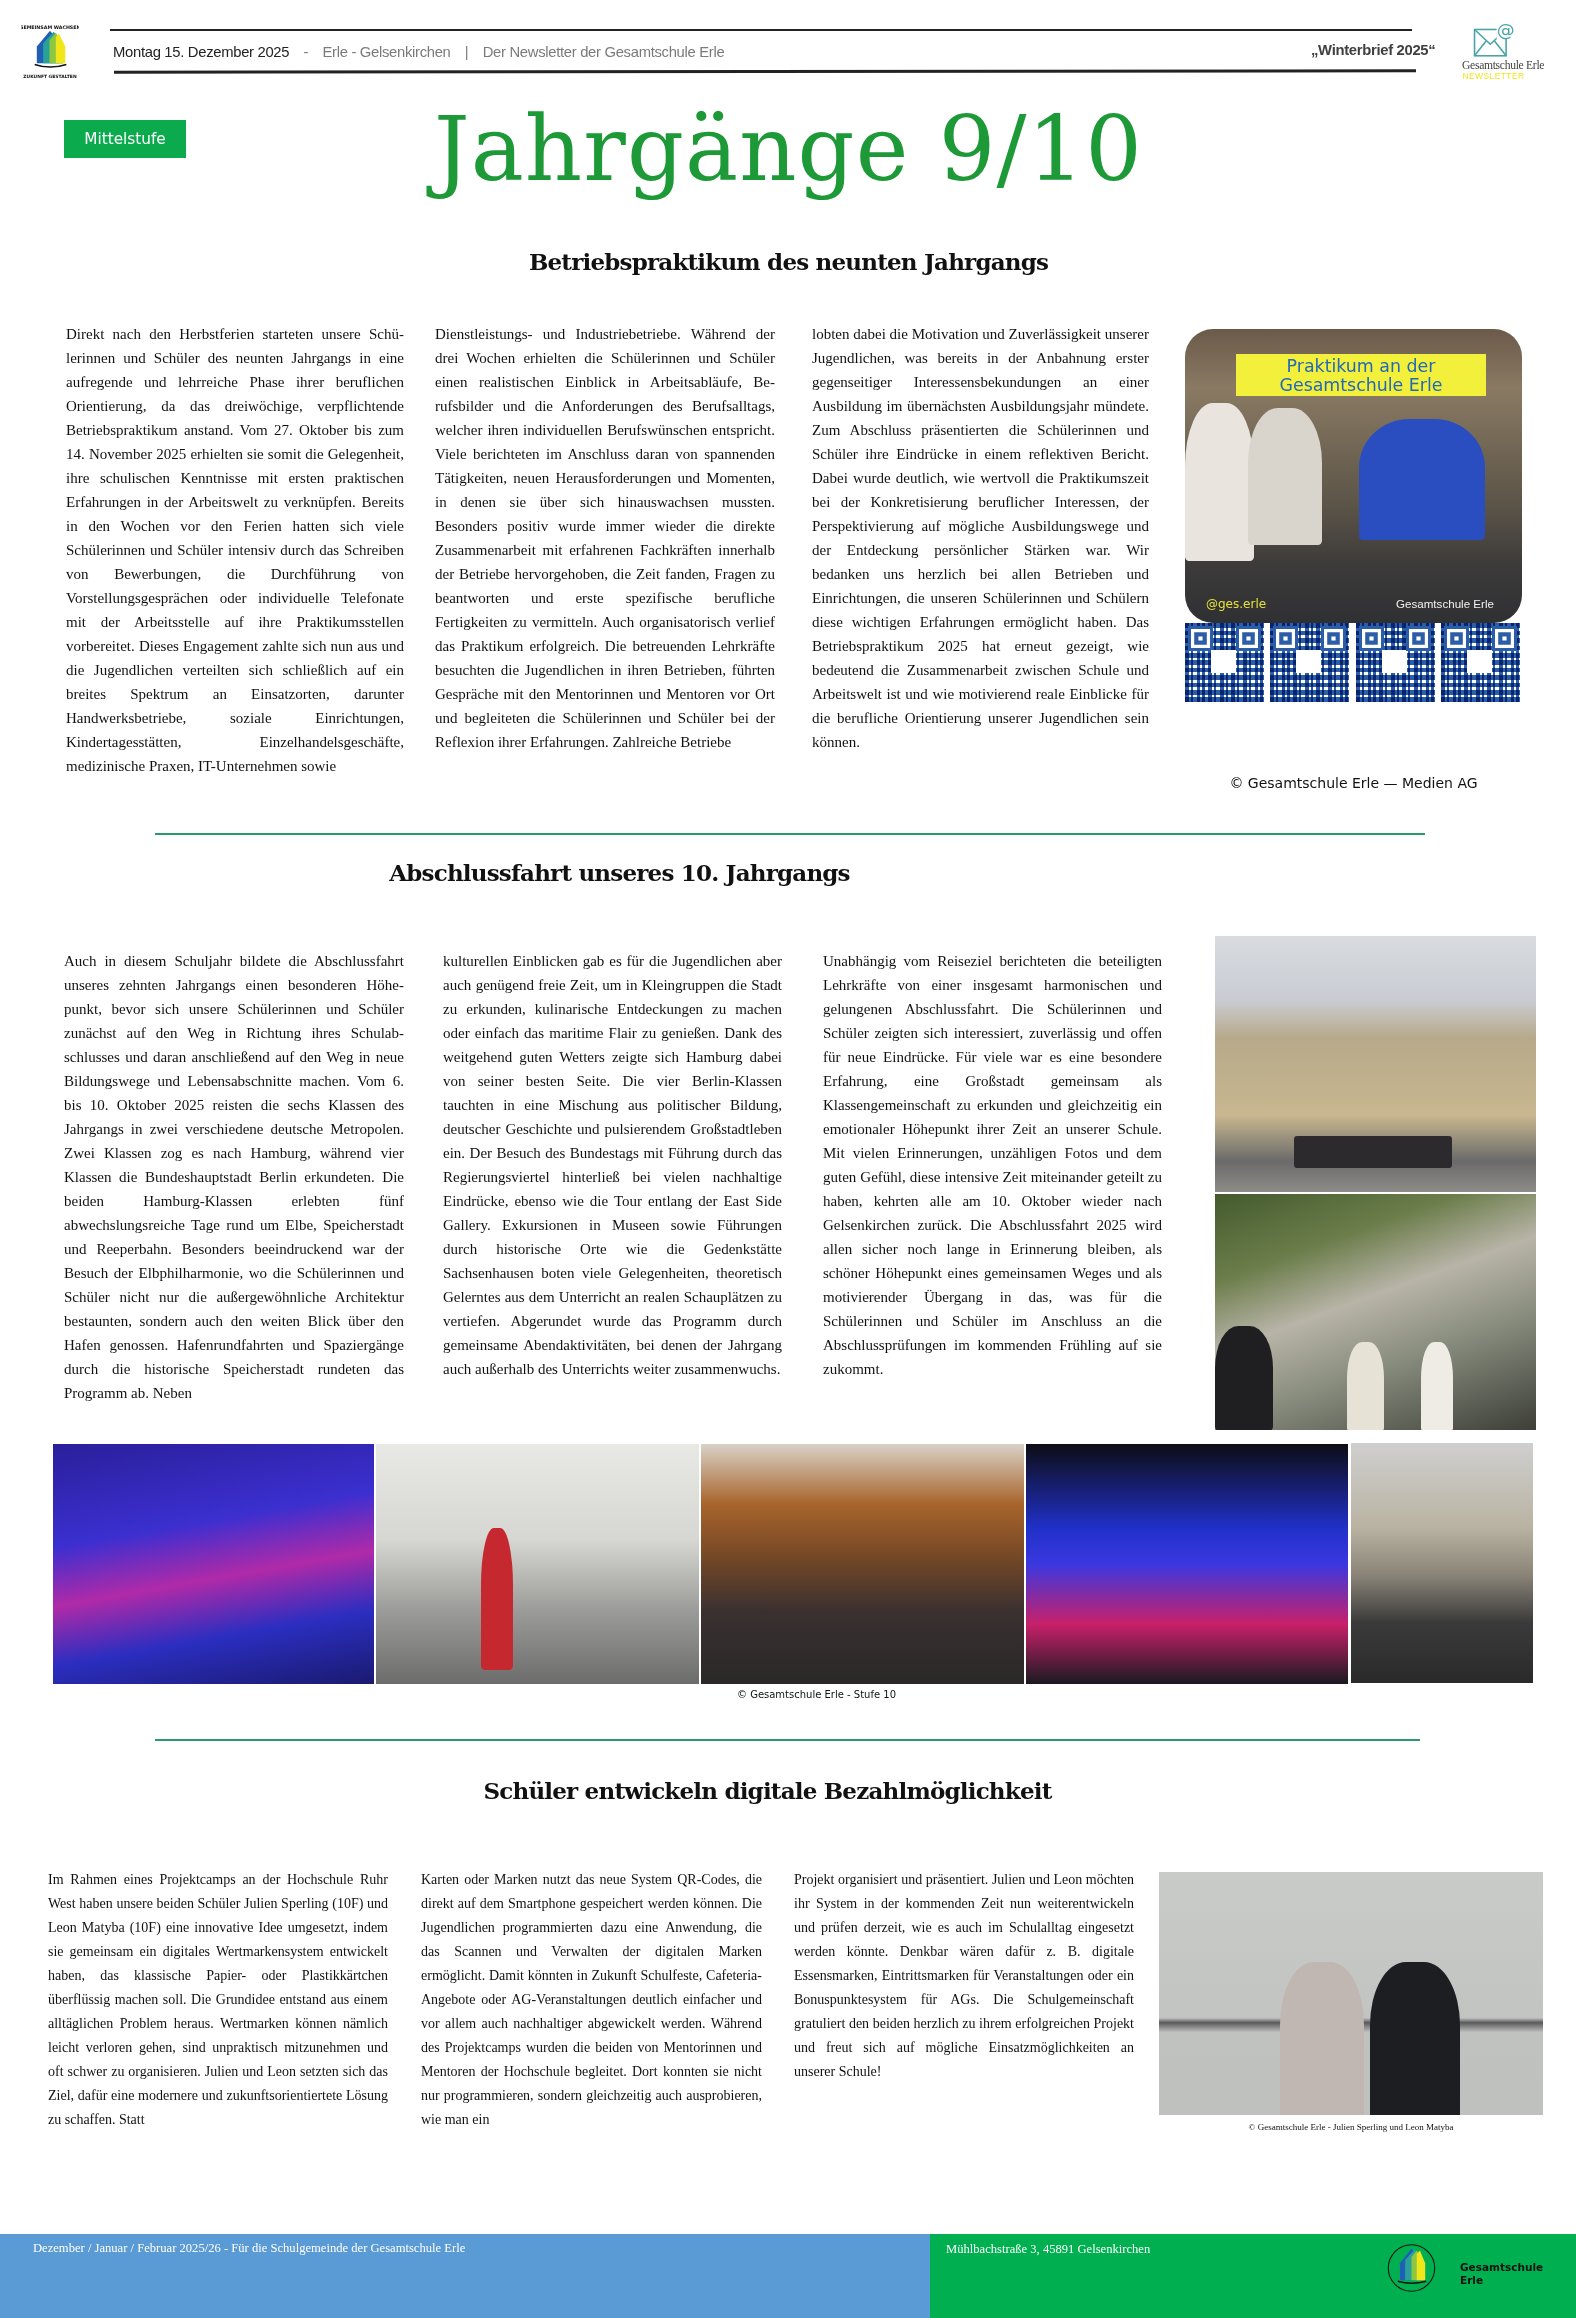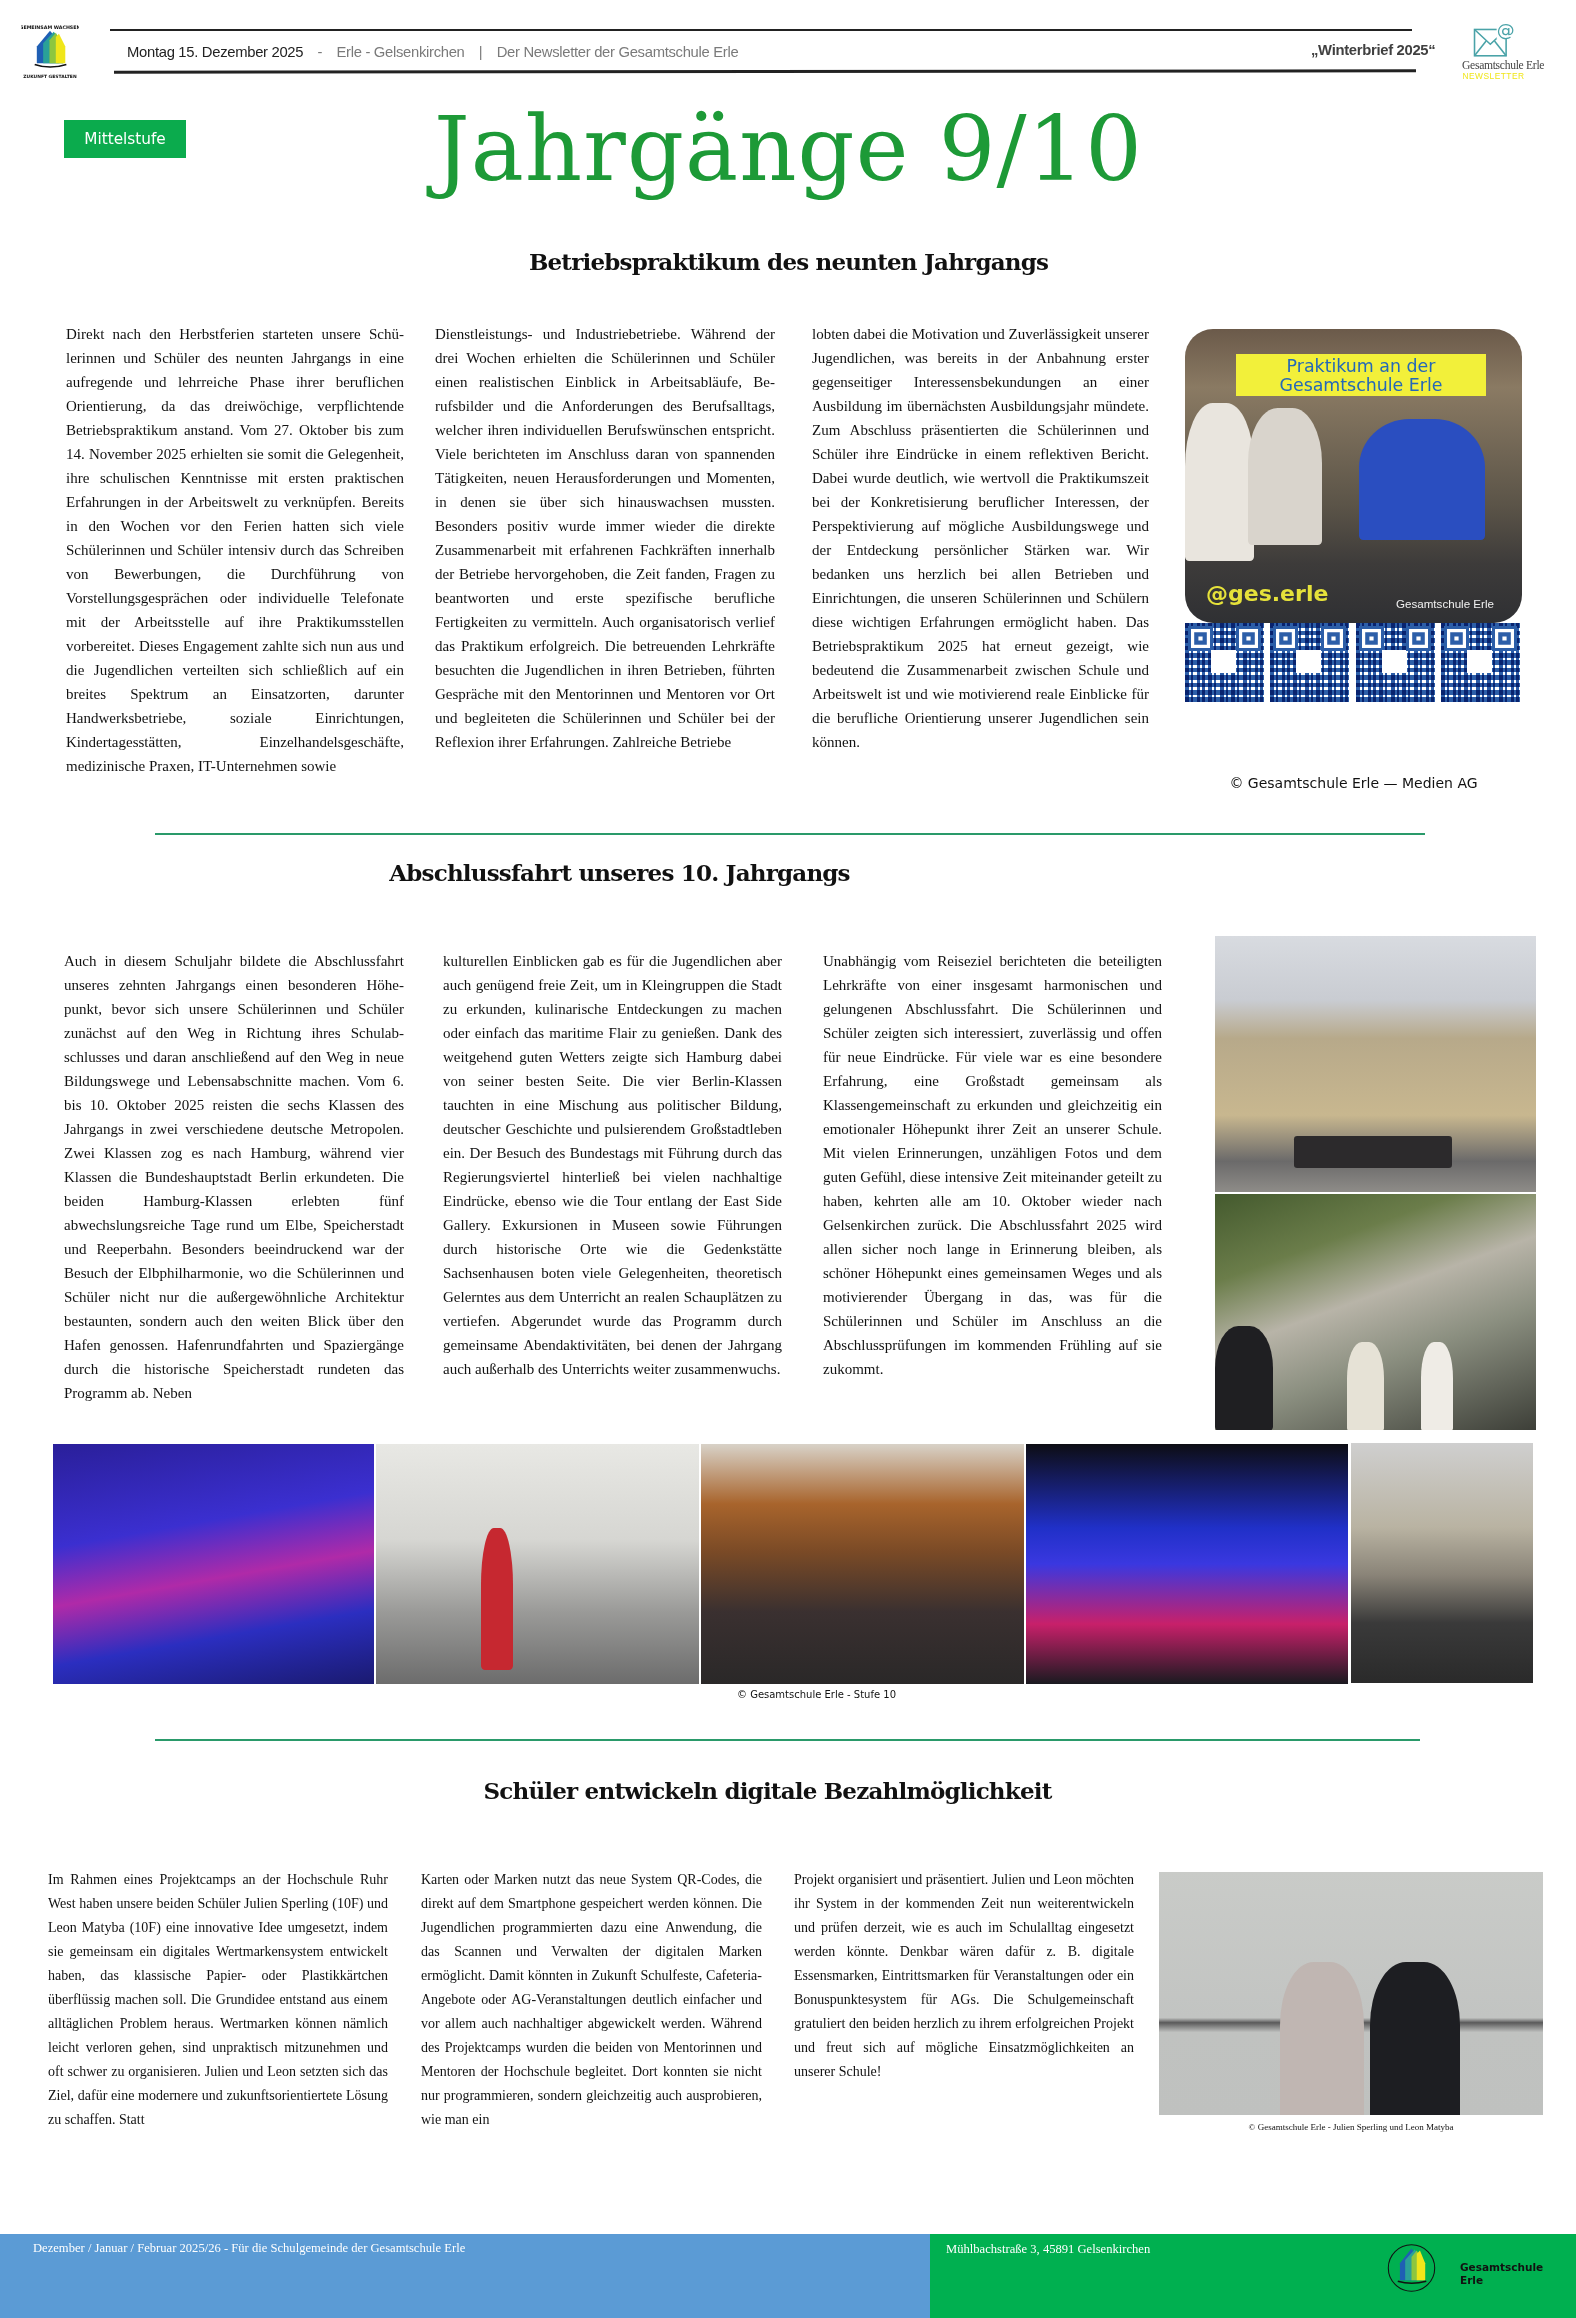--- a/index.html
+++ b/index.html
@@ -4,21 +4,21 @@
 <style>
   * { box-sizing: border-box; margin: 0; padding: 0; }
   html, body { width: 1577px; height: 2319px; background: #ffffff; overflow: hidden; }
   body { position: relative; font-family: "Liberation Serif", serif; color: #111; }
 
   
   .logo-left { position: absolute; left: 21px; top: 21px; width: 58px; height: 61px; }
   .hdr-line-top { position: absolute; left: 110px; top: 28.5px; width: 1302px; height: 2.6px; background: #222; }
   .hdr-line-bot { position: absolute; left: 114px; top: 70px; width: 1302px; height: 2.6px; background: #222; transform: rotate(-0.06deg); }
   .hdr-text { position: absolute; left: 113px; top: 44px; font-family: "Liberation Sans", sans-serif; font-size: 14.8px; color: #7a7a7a; white-space: nowrap; letter-spacing: -0.3px; }
-  .hdr-date { color: #222; margin-left: 14px; }
+  .hdr-date { color: #222; }
   .hdr-sep { margin: 0 10.5px; }
   .hdr-issue { position: absolute; left: 1311px; top: 42px; font-family: "Liberation Sans", sans-serif; font-weight: bold; font-size: 14.8px; color: #404040; letter-spacing: -0.3px; }
   .nl-logo { position: absolute; left: 1462px; top: 20px; width: 63px; height: 64px; text-align: center; }
   .nl-logo svg { display: block; margin: 0 auto; }
   .nl-name { font-family: "Liberation Serif", serif; font-size: 11.6px; color: #444; white-space: nowrap; letter-spacing: -0.3px; line-height: 11.6px; }
   .nl-sub { font-family: "Liberation Sans", sans-serif; font-size: 8.4px; color: #f0e61a; letter-spacing: 0.5px; line-height: 9.5px; }
 
   
   .badge { position: absolute; left: 56px; top: 120px; width: 122px; height: 38px; background: #0bab4d; color: #fff; font-family: "DejaVu Sans", sans-serif; font-size: 15.3px; display: flex; align-items: center; justify-content: center; margin-left: 8px; }
   .page-title { position: absolute; left: 0; width: 1577px; top: 97px; text-align: center; font-family: "DejaVu Serif", serif; font-size: 89px; color: #1d9a37; letter-spacing: 1.1px; }
@@ -30,21 +30,21 @@
 
   .caption { position: absolute; font-family: "DejaVu Sans", sans-serif; font-size: 14px; color: #111; text-align: center; white-space: nowrap; }
 
   .divider { position: absolute; height: 1.6px; background: #2a9a6a; }
 
   .img { position: absolute; overflow: hidden; }
 
   
   .poster-photo { background: linear-gradient(180deg, #6b5a4a 0%, #8a7a63 20%, #5b5448 60%, #3d3b3a 80%, #2f3033 100%); border-radius: 28px; }
   .poster-banner { position: absolute; left: 51px; top: 25px; width: 250px; height: 42px; background: #f2f03a; text-align: center; font-family: "DejaVu Sans", sans-serif; color: #2468b8; font-size: 17.4px; line-height: 19px; padding-top: 2.6px; }
-  .poster-handle { position: absolute; left: 21px; top: 252px; font-family: "DejaVu Sans", sans-serif; font-size: 22px; color: #e6e23a; font-weight: bold; }
+  .poster-handle { position: absolute; left: 21px; top: 268px; font-family: "DejaVu Sans", sans-serif; font-size: 12px; color: #e6e23a; }
   .poster-brand { position: absolute; left: 211px; top: 268px; font-family: "Liberation Sans", sans-serif; font-size: 11.6px; color: #f2f2f2; }
   .qr-row { position: absolute; display: flex; gap: 6.3px; }
   .qr { width: 79px; height: 79px; background:
       repeating-linear-gradient(90deg, #2c5ea8 0 3.7px, #fff 3.7px 5.8px, #2c5ea8 5.8px 8px, #fff 8px 11.6px),
       repeating-linear-gradient(0deg, #2c5ea8 0 4.7px, #fff 4.7px 7.4px);
       background-blend-mode: multiply; position: relative; }
   .qr::before, .qr::after { content: ""; position: absolute; width: 19px; height: 19px; border: 3.7px solid #2c5ea8; background: #fff; box-shadow: inset 0 0 0 3.2px #fff, inset 0 0 0 7.4px #2c5ea8; }
   .qr::before { left: 3.2px; top: 3.2px; }
   .qr::after { right: 3.2px; top: 3.2px; }
   .qr .center { position: absolute; left: 26px; top: 27px; width: 25px; height: 23px; background: #fff; }

